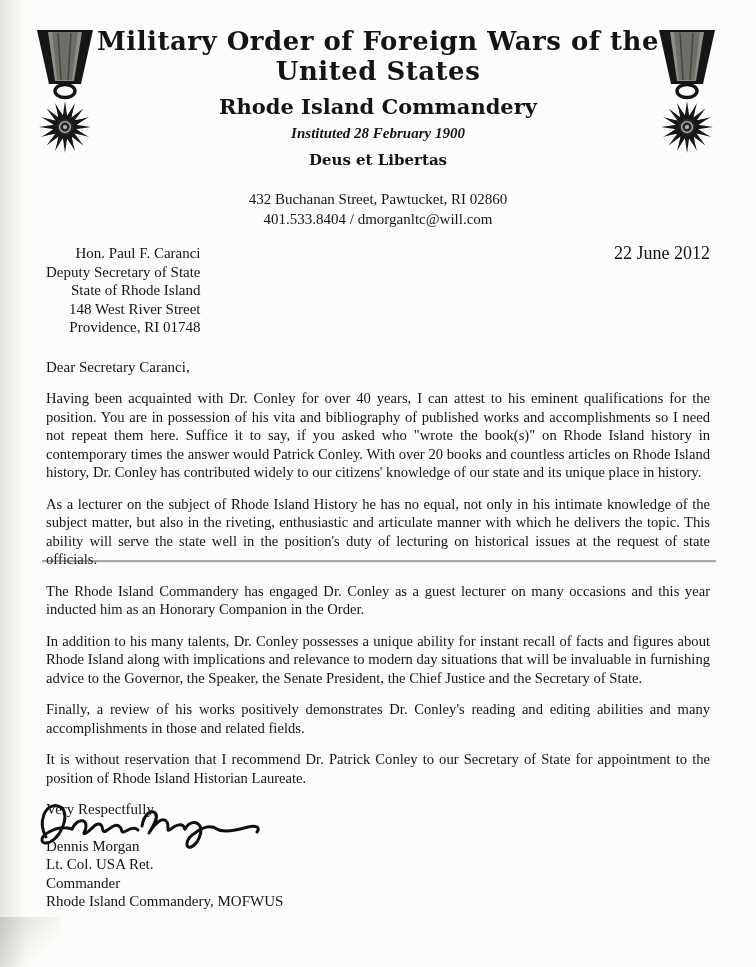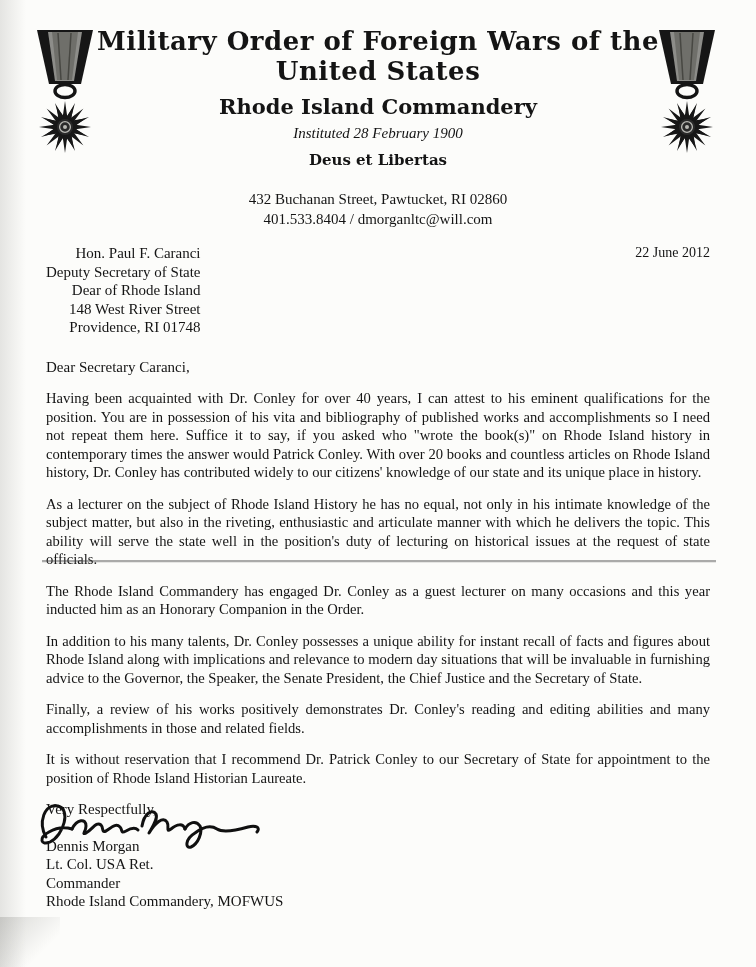--- a/index.html
+++ b/index.html
@@ -25,26 +25,26 @@
     background:linear-gradient(135deg, rgba(110,110,105,0.25), rgba(110,110,105,0) 70%);
     pointer-events:none;
   }
   .letterhead{position:relative;text-align:center;}
   .medal{position:absolute;top:2px;}
   .medal.left{left:-18px;}
   .medal.right{right:-14px;}
   .blackletter{font-family:"DejaVu Serif","Liberation Serif",serif;font-weight:700;}
   .org-name{font-size:26px;line-height:30px;margin-top:16px;letter-spacing:0.5px;}
   .commandery{font-size:21px;line-height:24px;margin-top:9px;}
-  .instituted{font-size:15px;line-height:18px;margin-top:5px;font-weight:400;font-style:italic;}
+  .instituted{font-size:15px;line-height:18px;margin-top:5px;font-weight:700;font-style:italic;}
   .motto{font-size:15px;line-height:18px;margin-top:9px;}
   .hq{margin-top:20px;font-size:15px;line-height:20px;}
   .addr-row{display:flex;justify-content:space-between;align-items:flex-start;margin-top:15px;}
   .recipient div{font-size:15px;line-height:18.5px;text-align:right;}
-  .date{font-size:14px;line-height:18.5px;}
+  .date{font-size:18px;line-height:18.5px;}
   .salutation{margin-top:21px;font-size:15px;line-height:18.5px;}
   .body p{
     margin:13px 0 0 0;
     font-size:14.6px;line-height:18.5px;
     text-align:justify;
   }
   .closing{margin-top:13px;font-size:15px;line-height:18.5px;position:relative;}
   .valediction{position:relative;z-index:1;}
   .signature{display:block;margin:-26px 0 -14px -10px;position:relative;z-index:2;}
   .sig-block div{font-size:15px;line-height:18.6px;}
@@ -109,21 +109,21 @@
     <div class="hq">
       <div>432 Buchanan Street, Pawtucket, RI 02860</div>
       <div>401.533.8404   /   dmorganltc@will.com</div>
     </div>
   </div>
 
   <div class="addr-row">
     <div class="recipient">
       <div>Hon. Paul F. Caranci</div>
       <div>Deputy Secretary of State</div>
-      <div>Dear of Rhode Island</div>
+      <div>State of Rhode Island</div>
       <div>148 West River Street</div>
       <div>Providence, RI 01748</div>
     </div>
     <div class="date">22 June 2012</div>
   </div>
 
   <div class="salutation">Dear Secretary Caranci,</div>
 
   <div class="body">
     <p>Having been acquainted with Dr. Conley for over 40 years, I can attest to his eminent qualifications for the position. You are in possession of his vita and bibliography of published works and accomplishments so I need not repeat them here. Suffice it to say, if you asked who "wrote the book(s)" on Rhode Island history in contemporary times the answer would Patrick Conley. With over 20 books and countless articles on Rhode Island history, Dr. Conley has contributed widely to our citizens' knowledge of our state and its unique place in history.</p>

